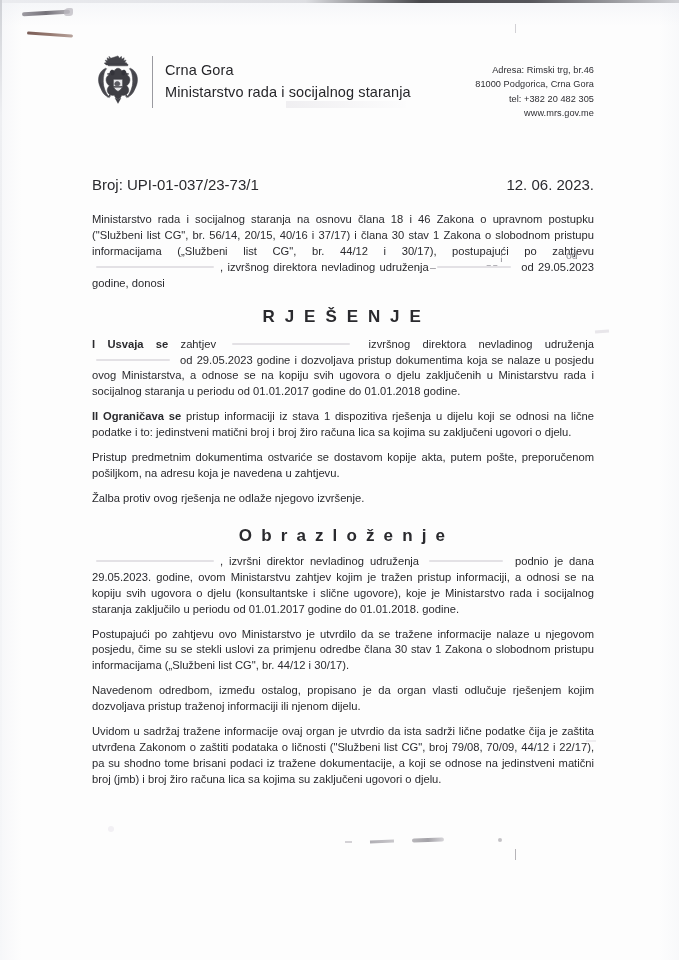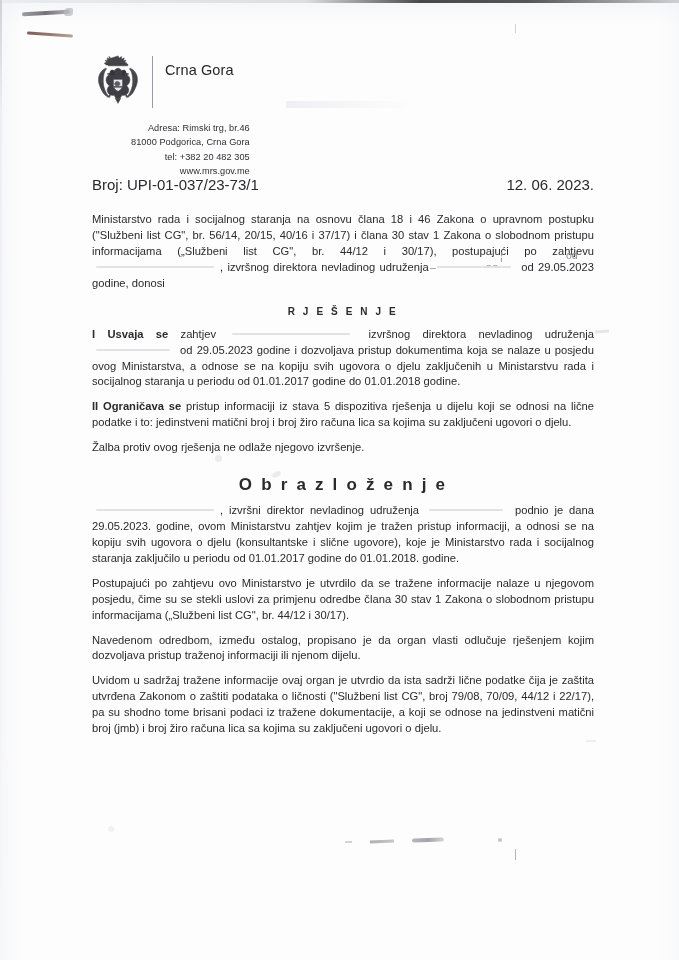--- a/index.html
+++ b/index.html
@@ -69,21 +69,20 @@
   .a14 { left: 586px; top: 740px; width: 10px; height: 2px; background:#e4e2e7; opacity:.6;}
 
   
   .letterhead {
     position: absolute;
     left: 94px; top: 52px;
     width: 500px;
     display: flex;
     align-items: flex-start;
     justify-content: space-between;
-    flex-direction: column;
   }
   .brand {
     display: flex;
     align-items: flex-start;
   }
   .emblem {
     width: 48px; height: 56px;
     margin-top: 2px;
     flex: 0 0 48px;
   }
@@ -137,21 +136,21 @@
     width: 502px;
     font-size: 11.2px;
     line-height: 1.42;
     color: #2a2a2e;
   }
   .p { margin: 0 0 9px 0; text-align: justify; }
   .heading {
     text-align: center;
     font-weight: bold;
     letter-spacing: 2.6px;
-    font-size: 10px;
+    font-size: 17px;
     margin: 13px 0 8px 0;
   }
   .heading-sub {
     text-align: center;
     font-weight: bold;
     letter-spacing: 2.2px;
     font-size: 17px;
     margin: 17px 0 6px 0;
   }
   b.lead { font-weight: bold; }
@@ -245,20 +244,21 @@
             <path d="M44 93 l6 11 6 -11 c-4 3 -8 3 -12 0z" fill="#3e3e44"></path>
 
             <path d="M33 85 l-5 6 6 -2z" fill="#3e3e44"></path>
             <path d="M67 85 l5 6 -6 -2z" fill="#3e3e44"></path>
           </g>
         </svg>
       </div>
       <div class="rule"></div>
       <div class="brand-text">
         <div class="org-name">Crna Gora</div>
+        <div class="org-dept">Ministarstvo rada i socijalnog staranja</div>
       </div>
     </div>
     <div class="address">
       <div>Adresa: Rimski trg, br.46</div>
       <div>81000 Podgorica, Crna Gora</div>
       <div>tel: +382 20 482 305</div>
       <div>www.mrs.gov.me</div>
     </div>
   </div>
 
@@ -268,22 +268,23 @@
   </div>
 
   <div class="doc-body">
 
     <p class="p"><span>Ministarstvo rada i socijalnog staranja na osnovu člana 18 i  46 Zakona o upravnom postupku ("Službeni list CG", br. 56/14, 20/15, 40/16 i 37/17) i člana 30 stav 1 Zakona o </span><span>slobodnom pristupu informacijama („Službeni list CG", br. 44/12 i 30/17), postupajući po zahtjevu </span><span class="redact r-name"><span class="smudge"></span></span><span>, izvršnog direktora nevladinog udruženja </span><span class="redact r-mid"><span class="smudge"></span></span><span> od 29.05.2023 godine, donosi</span></p>
 
     <div class="heading">R J E Š E N J E</div>
 
     <p class="p"><b class="lead">I Usvaja se</b><span> zahtjev </span><span class="redact r-name"><span class="smudge"></span></span><span> izvršnog direktora nevladinog udruženja </span><span class="redact r-mid"><span class="smudge"></span></span><span> od 29.05.2023 godine i dozvoljava pristup dokumentima koja se nalaze u posjedu ovog Ministarstva, a odnose se na kopiju svih ugovora o djelu zaključenih u Ministarstvu rada i socijalnog staranja u periodu od 01.01.2017 godine do 01.01.2018 godine.</span></p>
 
-    <p class="p"><b class="lead">II Ograničava se</b><span> pristup informaciji iz stava 5 dispozitiva rješenja u dijelu koji se odnosi na lične podatke i to: jedinstveni matični broj i broj žiro računa lica sa kojima su zaključeni ugovori o djelu.</span></p>
-
+    <p class="p"><b class="lead">II Ograničava se</b><span> pristup informaciji iz stava 1 dispozitiva rješenja u dijelu koji se odnosi na lične podatke i to: jedinstveni matični broj i broj žiro računa lica sa kojima su zaključeni ugovori o djelu.</span></p>
+
+    <p class="p">Pristup predmetnim dokumentima ostvariće se dostavom kopije akta, putem pošte, preporučenom pošiljkom, na adresu koja je navedena u zahtjevu.</p>
     <p class="p">Žalba protiv ovog rješenja ne odlaže njegovo izvršenje.</p>
 
     <div class="heading-sub">O b r a z l o ž e n j e</div>
 
     <p class="p"><span class="redact r-name"><span class="smudge"></span></span><span>, izvršni direktor nevladinog udruženja </span><span class="redact r-mid"><span class="smudge"></span></span><span> podnio je dana 29.05.2023. godine, ovom Ministarstvu zahtjev kojim je tražen pristup informaciji, a odnosi se na kopiju svih ugovora o djelu (konsultantske i slične ugovore), koje je Ministarstvo rada i socijalnog staranja zaključilo u periodu od 01.01.2017 godine do 01.01.2018. godine.</span></p>
 
     <p class="p">Postupajući po zahtjevu ovo Ministarstvo je utvrdilo da se tražene informacije nalaze u njegovom posjedu, čime su se stekli uslovi za primjenu odredbe člana 30 stav 1 Zakona o slobodnom pristupu informacijama („Službeni list CG", br. 44/12 i 30/17).</p>
     <p class="p">Navedenom odredbom, između ostalog, propisano je da organ vlasti odlučuje rješenjem kojim dozvoljava pristup traženoj informaciji ili njenom dijelu.</p>
     <p class="p">Uvidom u sadržaj tražene informacije ovaj organ je utvrdio da ista  sadrži lične podatke čija je zaštita utvrđena Zakonom o zaštiti podataka o ličnosti ("Službeni list CG", broj 79/08, 70/09, 44/12 i 22/17), pa su shodno tome brisani podaci iz tražene dokumentacije, a koji se odnose na jedinstveni matični broj  (jmb) i broj žiro računa lica sa kojima su zaključeni ugovori o djelu.</p>
   </div>

